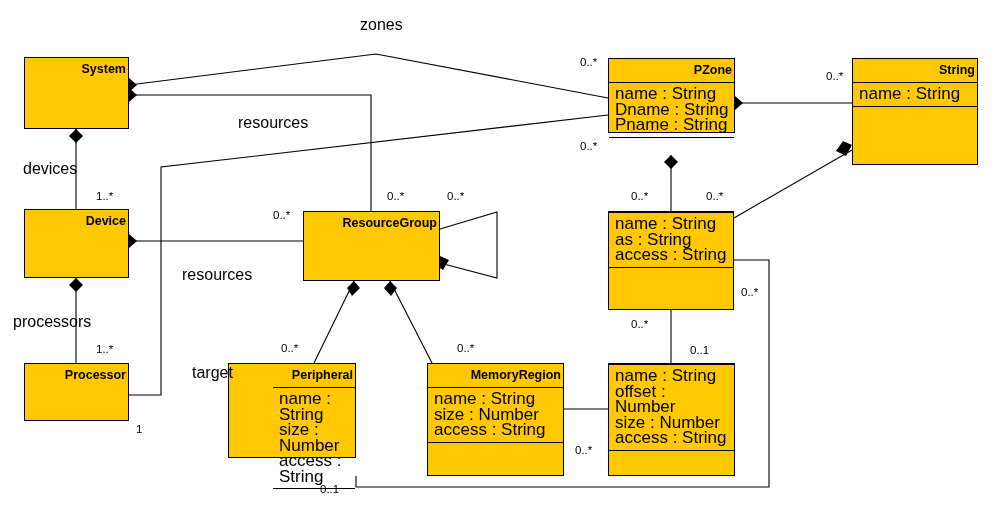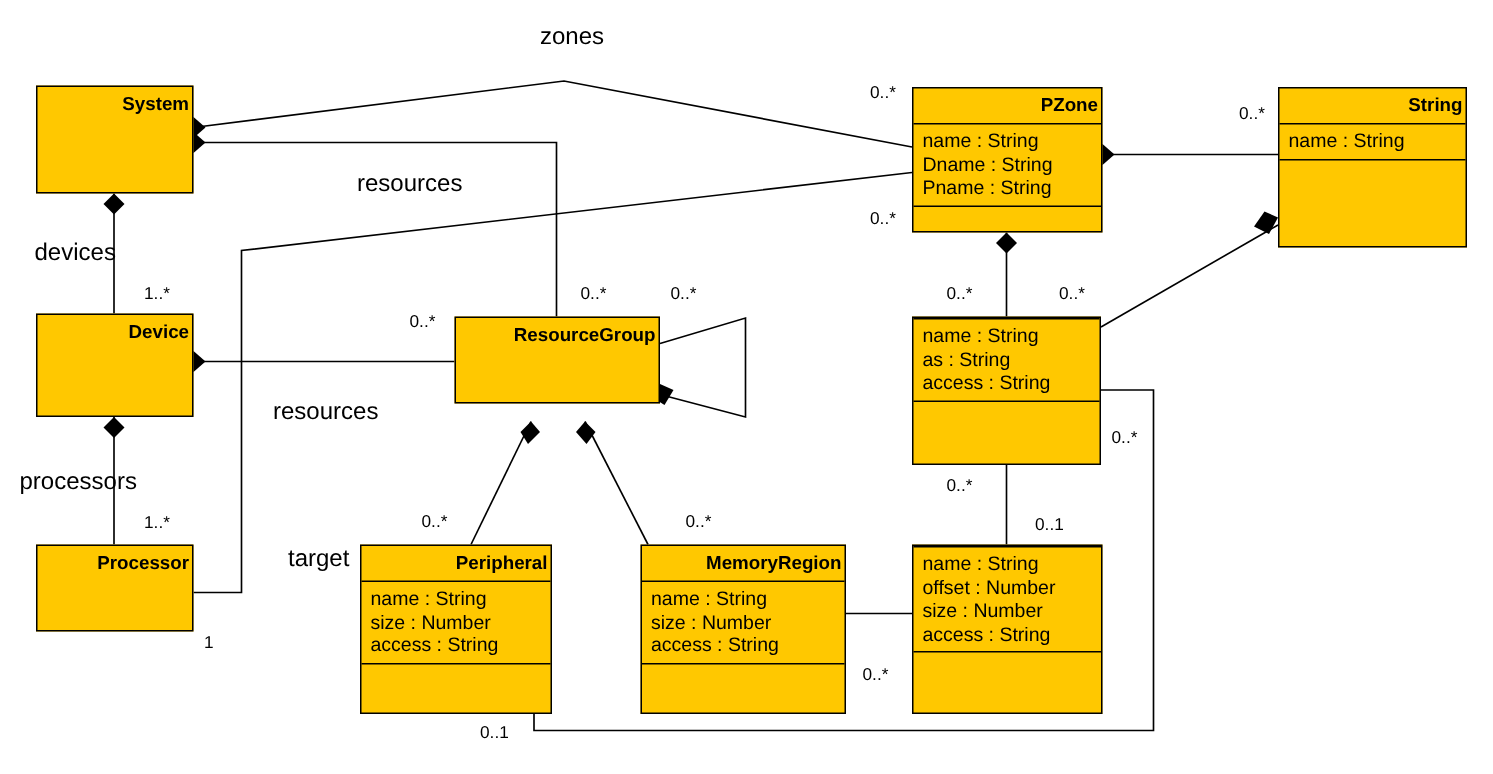--- a/index.html
+++ b/index.html
@@ -3,21 +3,21 @@
 <meta charset="utf-8">
 <style>
   html,body{margin:0;padding:0;background:#ffffff;}
   body{font-family:"Liberation Sans",sans-serif;}
   #canvas{position:relative;width:995px;height:516px;background:#ffffff;overflow:hidden;}
   svg.edges{position:absolute;left:0;top:0;width:995px;height:516px;}
   svg.edges line, svg.edges polyline, svg.edges path{stroke:#000000;stroke-width:1.1px;fill:none;}
   .uml-class{position:absolute;background:#FFC800;border:1px solid #000000;box-sizing:border-box;}
   .cls-name{text-align:right;font-weight:bold;font-size:12.5px;color:#000;padding:4px 2px 5px 2px;line-height:14px;}
   .cls-sep{border-top:1px solid #000000;}
-  .cls-attrs{padding:3px 5px 4px 6px;font-size:13px;line-height:15.5px;color:#000;}
+  .cls-attrs{padding:3px 5px 4px 6px;font-size:17px;line-height:15.5px;color:#000;}
   .cls-ops{min-height:16px;}
   .edge-label{position:absolute;font-size:16px;color:#000;white-space:nowrap;line-height:12px;}
   .mult{position:absolute;font-size:11.5px;color:#000;white-space:nowrap;line-height:12px;}
 </style>
 </head>
 <body>
 
 <div id="canvas">
 
   <svg class="edges" viewBox="0 0 995 516">
@@ -71,25 +71,25 @@
   </div>
 
   <div class="uml-class" style="left:24px;top:209px;width:105px;height:69px;">
     <div class="cls-name">Device</div>
   </div>
 
   <div class="uml-class" style="left:24px;top:363px;width:105px;height:58px;">
     <div class="cls-name">Processor</div>
   </div>
 
-  <div class="uml-class" style="left:303px;top:211px;width:137px;height:58px;">
+  <div class="uml-class" style="left:303px;top:211px;width:137px;height:70px;">
     <div class="cls-name">ResourceGroup</div>
   </div>
 
-  <div class="uml-class" style="left:240px;top:363px;width:128px;height:113px;">
+  <div class="uml-class" style="left:228px;top:363px;width:128px;height:95px;padding-left:44px;">
     <div class="cls-name">Peripheral</div>
     <div class="cls-attrs cls-sep">
       <div>name : String</div>
       <div>size : Number</div>
       <div>access : String</div>
     </div>
     <div class="cls-ops cls-sep"></div>
   </div>
 
   <div class="uml-class" style="left:400px;top:363px;width:137px;height:113px;margin-left:27px;">
@@ -114,21 +114,21 @@
 
   <div class="uml-class" style="left:608px;top:211px;width:126px;height:99px;">
     <div class="cls-attrs cls-sep">
       <div>name : String</div>
       <div>as : String</div>
       <div>access : String</div>
     </div>
     <div class="cls-ops cls-sep"></div>
   </div>
 
-  <div class="uml-class" style="left:608px;top:58px;width:127px;height:97px;">
+  <div class="uml-class" style="left:608px;top:58px;width:127px;height:75px;">
     <div class="cls-name">PZone</div>
     <div class="cls-attrs cls-sep">
       <div>name : String</div>
       <div>Dname : String</div>
       <div>Pname : String</div>
     </div>
     <div class="cls-ops cls-sep"></div>
   </div>
 
   <div class="uml-class" style="left:852px;top:58px;width:126px;height:107px;">

